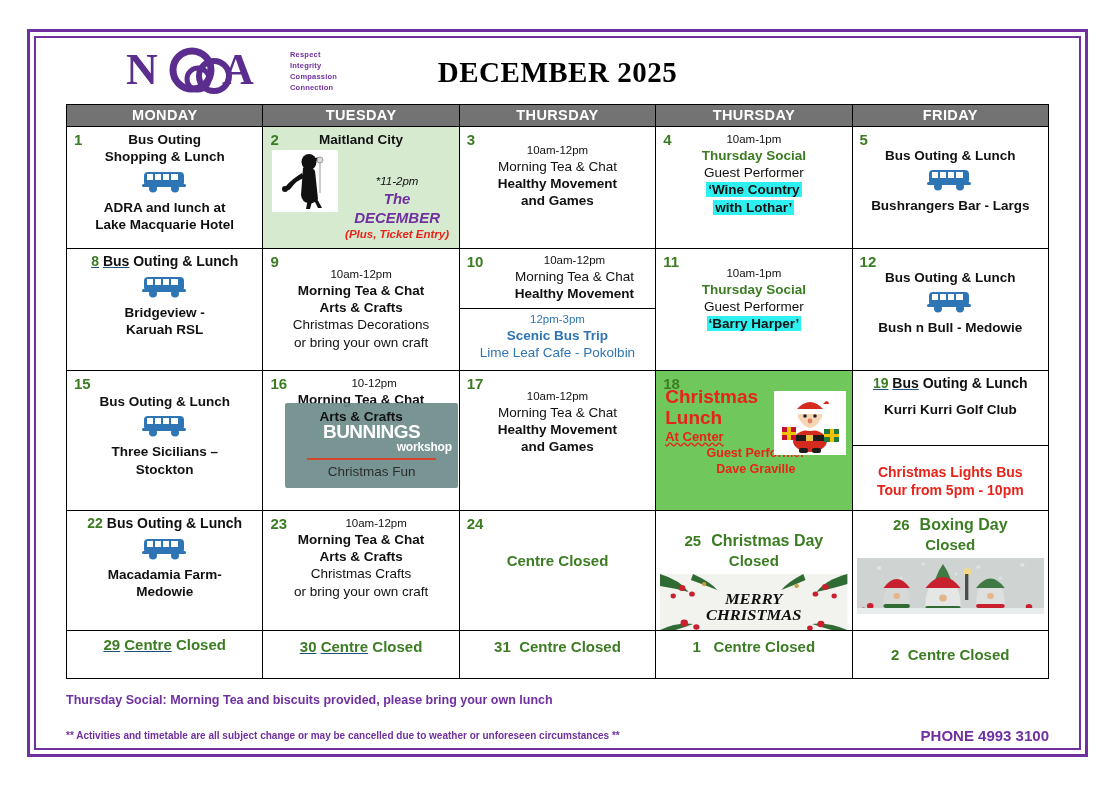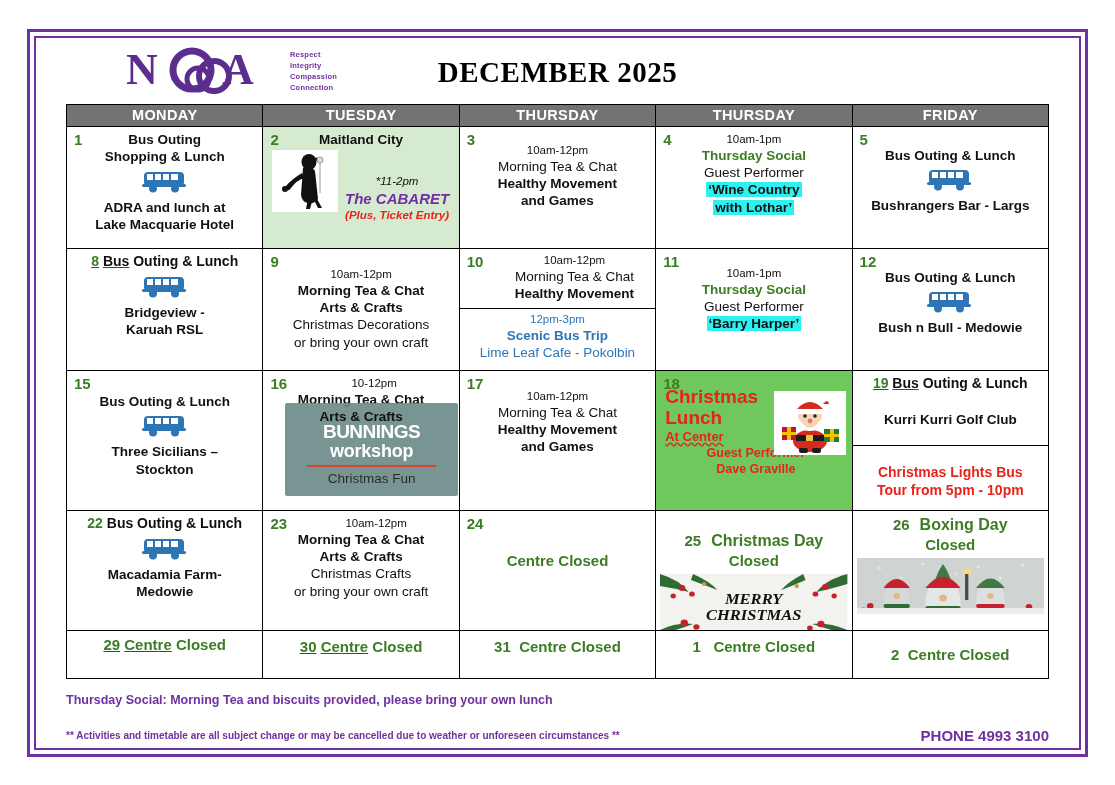--- a/index.html
+++ b/index.html
@@ -143,22 +143,22 @@
   .bunnings-logo {
     font-family: "Liberation Sans", sans-serif;
     font-weight: bold;
     font-size: 19px;
     color: #ffffff;
     letter-spacing: -.5px;
     line-height: .95;
     text-align: center;
   }
   .bunnings-sub {
-    font-size: 18px; color:#fff; font-weight:600;
-    letter-spacing: -.2px; text-align:center;
+    font-size: 12px; color:#fff; font-weight:600;
+    letter-spacing: -.2px; text-align:right;
     margin-top: -1px;
   }
   .bunnings-rule { height:2px; background:#d4351c; margin: 2px 16px 0; }
   .bunnings-caption { color:#1a1a1a; font-size:13.5px; margin-top:3px; text-align:center; }
 
   
   .santa-img {
     position: absolute; right: 6px; top: 20px;
     width: 72px; height: 64px;
     background: #fff;
@@ -253,21 +253,21 @@
                     <circle cx="12" cy="38" r="3"></circle>
                     <path d="M35 47 l-2 11 h4 l3 -11z"></path>
                     <path d="M40 47 l5 10 h4 l-6 -11z"></path>
                   </g>
                   <line x1="47" y1="10" x2="47" y2="42" stroke="#bbb" stroke-width="1.5"></line>
                   <circle cx="47" cy="9" r="3" fill="#ddd" stroke="#999"></circle>
                 </svg>
               </div>
               <div class="cab-right">
                 <span class="line ital sm">*11-2pm</span>
-                <span class="line purple-i" style="font-size:15px">The CABARET</span>
+                <span class="line purple-i" style="font-size:15px">The DECEMBER</span>
                 <span class="line red-i" style="font-size:11.5px">(Plus, Ticket Entry)</span>
               </div>
             </div>
           </div>
         </td>
 
         <td class="day">
           <span class="daynum">3</span>
           <div class="cell-body" style="padding-top:12px">
             <span class="line time">10am-12pm</span>
@@ -465,21 +465,21 @@
             <span class="line red" style="font-size:12.5px;text-align:center">Dave Graville</span>
           </div>
         </td>
 
         <td class="day" style="padding:0">
           <div style="padding:4px 5px 8px 5px;text-align:center;min-height:74px">
             <span class="line b" style="font-size:14px">
               <span class="green ul-blue">19</span>
               <span class="ul-blue">Bus</span><span> Outing &amp; Lunch</span>
             </span>
-            <span class="line b" style="margin-top:18px">Kurri Kurri Golf Club</span>
+            <span class="line b" style="margin-top:8px">Kurri Kurri Golf Club</span>
           </div>
           <div style="border-top:1px solid #000;padding:18px 4px 6px;text-align:center">
             <span class="line red" style="font-size:14px">Christmas Lights Bus</span>
             <span class="line red" style="font-size:14px">Tour from 5pm - 10pm</span>
           </div>
         </td>
       </tr>
 
       <tr style="height:108px">
         <td class="day">

